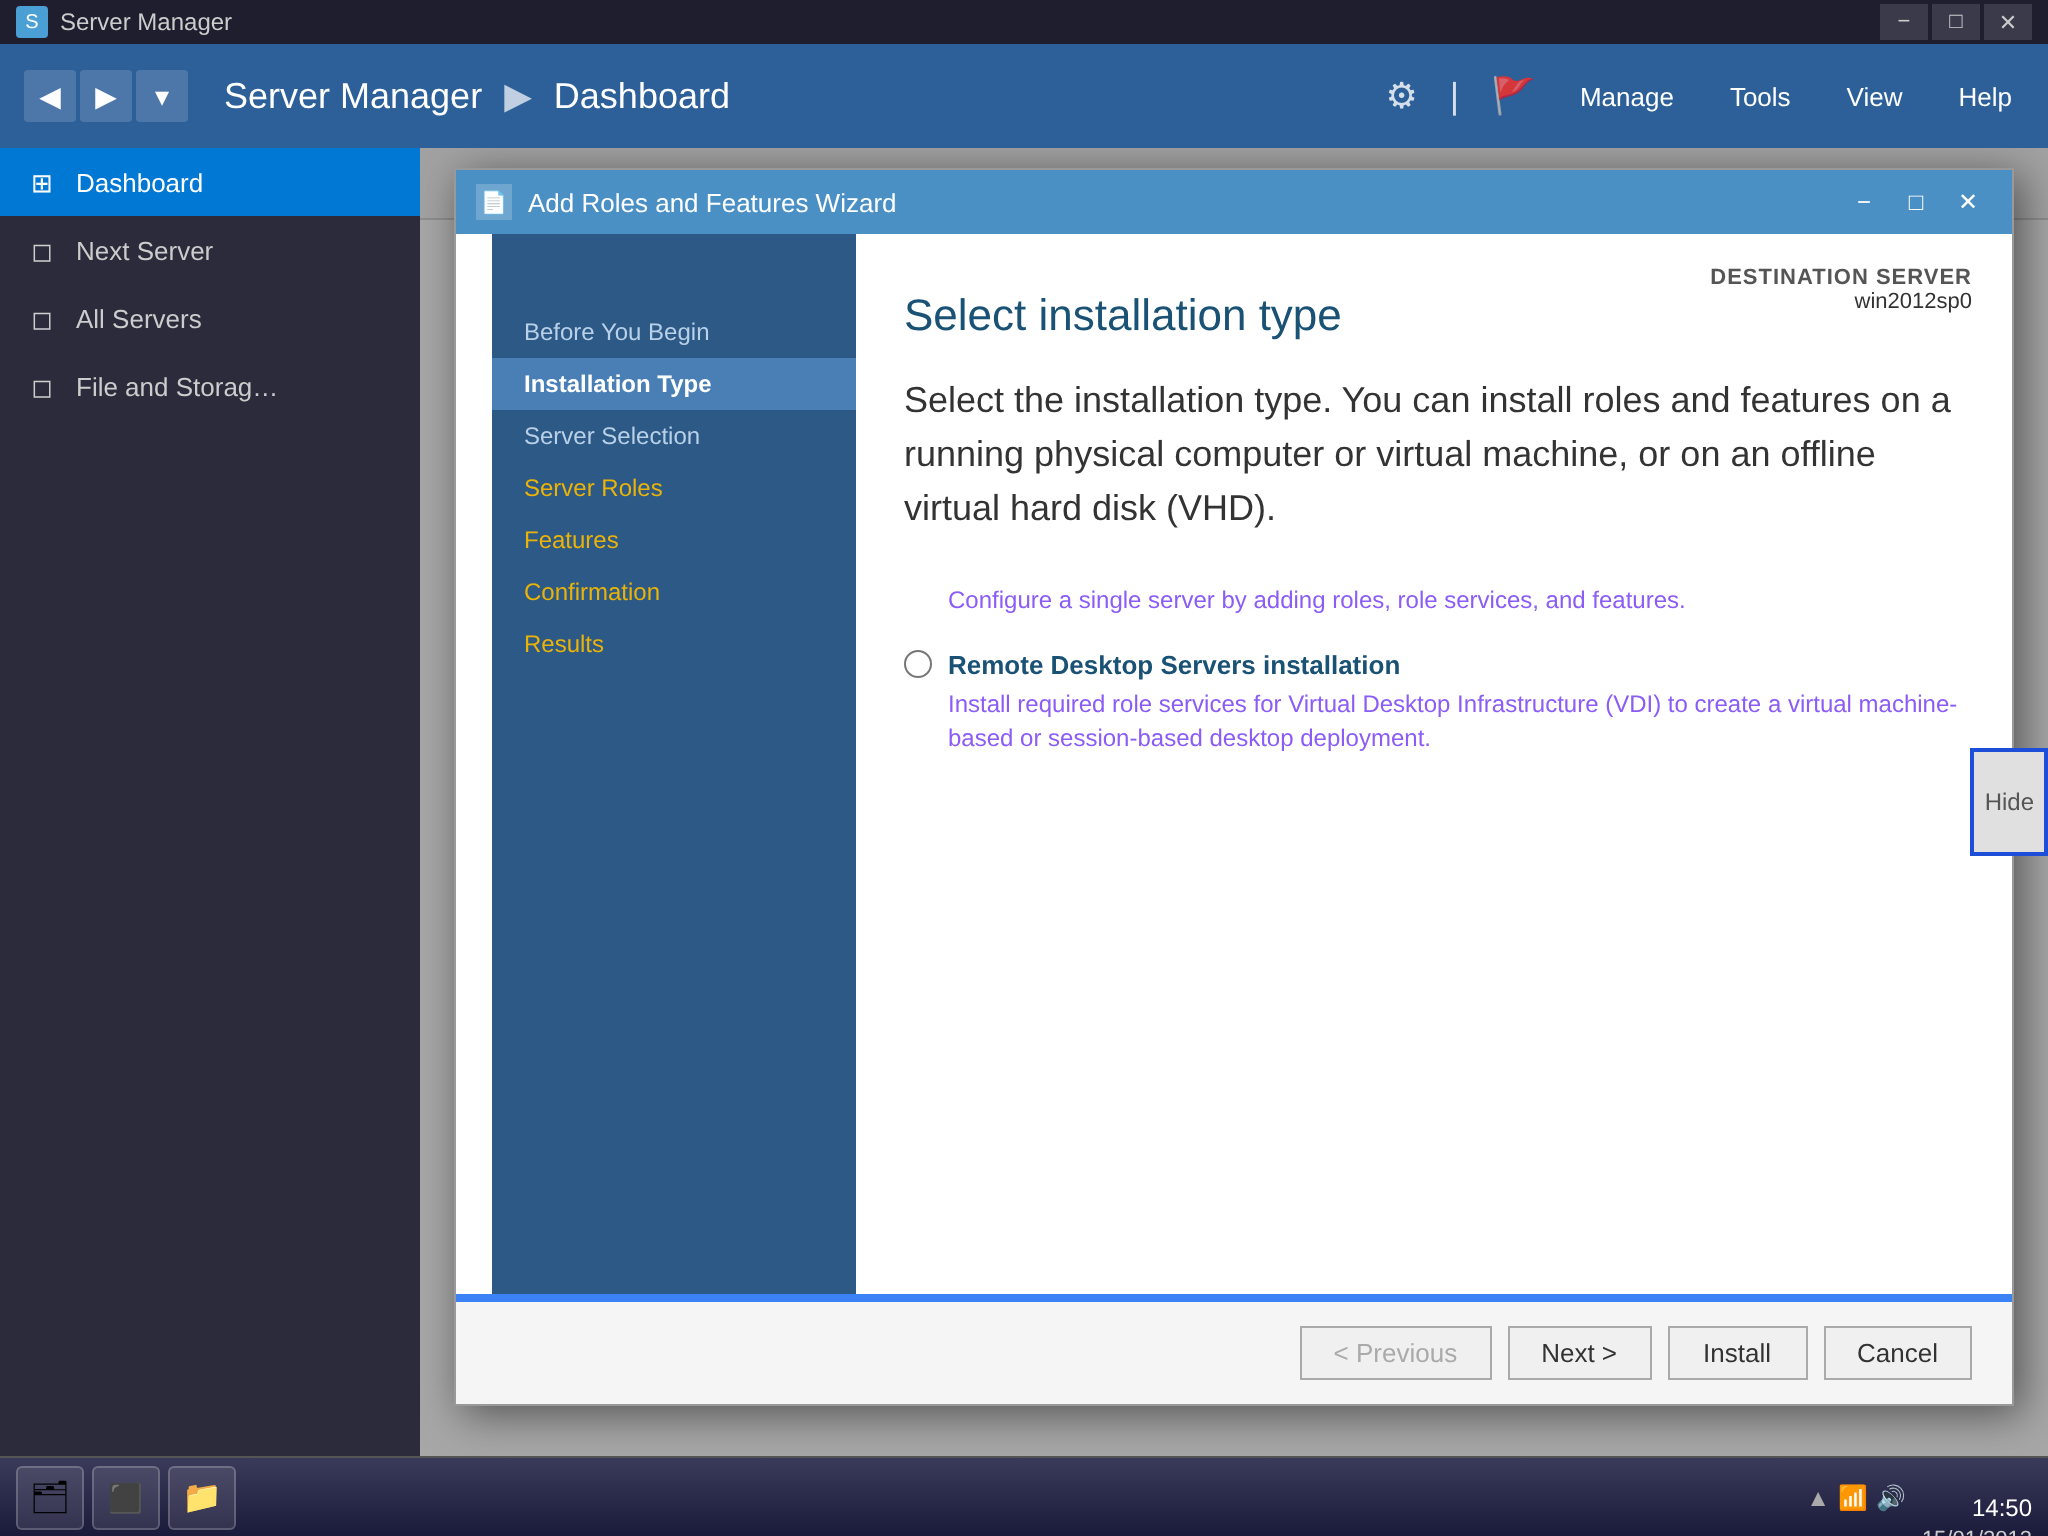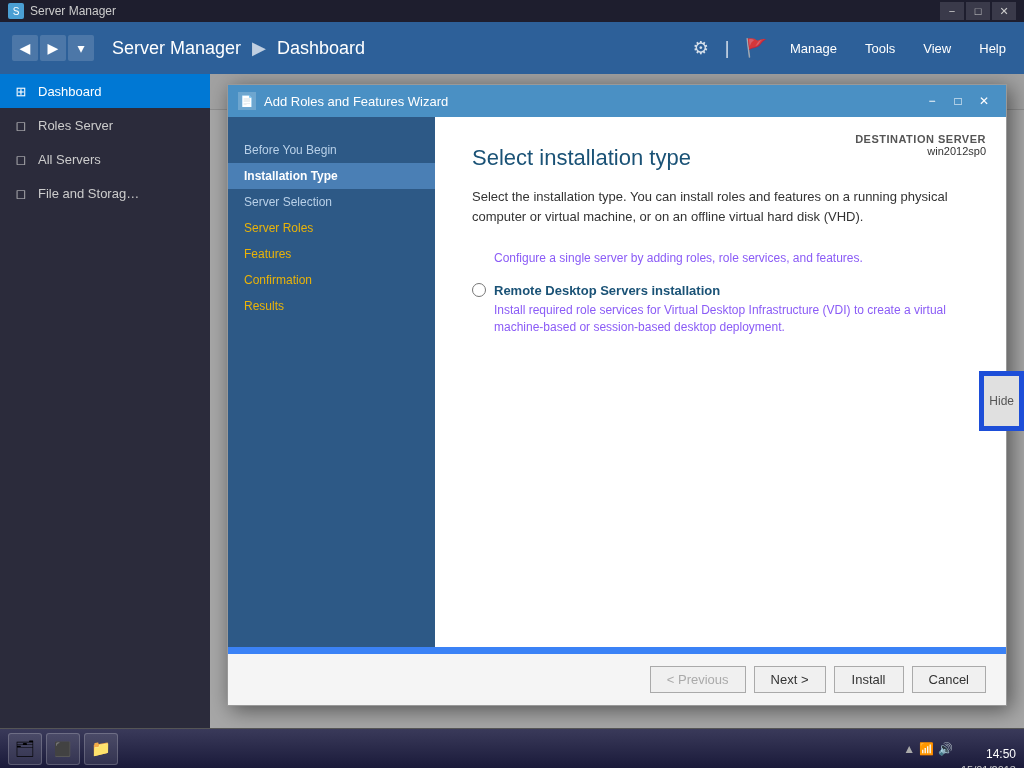--- a/index.html
+++ b/index.html
@@ -106,42 +106,43 @@
     .wizard-title-icon { width: 18px; height: 18px; background: rgba(255,255,255,0.2); margin-right: 8px; display: flex; align-items: center; justify-content: center; font-size: 11px; }
     .wizard-title-text { flex: 1; }
     .wizard-title-controls { display: flex; gap: 2px; }
     .wizard-ctrl-btn { width: 24px; height: 22px; display: flex; align-items: center; justify-content: center; cursor: pointer; font-size: 12px; color: white; border: none; background: transparent; }
 
     
     .wizard-body { display: flex; height: 530px; }
 
     
     .wizard-sidebar {
-      width: 207px;
+      width: 182px;
       background: #2d5986;
-      padding: 20px 0;
+      padding: 36px 0;
       flex-shrink: 0;
+      margin-left: 18px;
     }
     .wizard-step {
       padding: 6px 16px;
       font-size: 12px;
       color: #b8d0e8;
       cursor: pointer;
     }
     .wizard-step.active {
       background: #4a7fb5;
       color: white;
       font-weight: 600;
     }
     .wizard-step.disabled { color: #eab308; cursor: default; }
 
     
     .wizard-content {
       flex: 1;
-      padding: 20px 37px;
+      padding: 20px 24px;
       position: relative;
     }
     .destination-server {
       position: absolute;
       top: 16px;
       right: 20px;
       text-align: right;
       font-size: 11px;
       color: #666;
     }
@@ -149,35 +150,35 @@
     .destination-server-name { color: #333; }
 
     .wizard-heading {
       font-size: 22px;
       font-weight: 300;
       color: #1a5276;
       margin-bottom: 16px;
       margin-top: 8px;
     }
     .wizard-desc {
-      font-size: 13px;
+      font-size: 18px;
       color: #333;
       line-height: 1.5;
       margin-bottom: 24px;
     }
     .radio-group { display: flex; flex-direction: column; gap: 16px; }
     .radio-option { display: flex; flex-direction: column; gap: 4px; }
     .radio-label { display: flex; align-items: center; gap: 8px; font-size: 13px; font-weight: 600; color: #1a5276; cursor: pointer; }
     .radio-label input[type="radio"] { width: 14px; height: 14px; accent-color: #0078d4; flex-shrink: 0; }
     .radio-desc { font-size: 12px; color: #8b5cf6; margin-left: 22px; line-height: 1.4; }
 
     
     .wizard-footer {
       background: #f5f5f5;
-      border-top: 7px solid #3b82f6;
+      border-top: 4px solid #3b82f6;
       padding: 12px 20px;
       display: flex;
       justify-content: flex-end;
       gap: 8px;
     }
     .wizard-btn {
       padding: 5px 16px;
       font-size: 13px;
       border: 1px solid #aaa;
       background: #f0f0f0;
@@ -263,21 +264,21 @@
 
 <div class="main-layout">
 
   <div class="sidebar">
     <div class="sidebar-item active">
       <div class="sidebar-item-icon">⊞</div>
       <span>Dashboard</span>
     </div>
     <div class="sidebar-item">
       <div class="sidebar-item-icon">◻</div>
-      <span>Roles Server</span>
+      <span>Next Server</span>
     </div>
     <div class="sidebar-item">
       <div class="sidebar-item-icon">◻</div>
       <span>All Servers</span>
     </div>
     <div class="sidebar-item">
       <div class="sidebar-item-icon">◻</div>
       <span>File and Storag…</span>
     </div>
   </div>
@@ -340,21 +341,21 @@
         </div>
 
         <div class="wizard-footer">
           <button class="wizard-btn disabled">&lt; Previous</button>
           <button class="wizard-btn">Next &gt;</button>
           <button class="wizard-btn">Install</button>
           <button class="wizard-btn">Cancel</button>
         </div>
       </div>
 
-      <div style="position: absolute; right: 0; top: 50%; transform: translateY(-50%); background: #e0e0e0; border: 5px solid #1d4ed8; padding: 18px 5px; cursor: pointer; font-size: 12px; color: #555; writing-mode: horizontal-tb;">
+      <div style="position: absolute; right: 0; top: 50%; transform: translateY(-50%); background: #e0e0e0; border: 2px solid #1d4ed8; padding: 18px 5px; cursor: pointer; font-size: 12px; color: #555; writing-mode: horizontal-tb;">
         <span>Hide</span>
       </div>
     </div>
   </div>
 </div>
 
 <div class="taskbar">
   <div class="taskbar-btn">
     <span class="taskbar-icon">🗂</span>
   </div>

